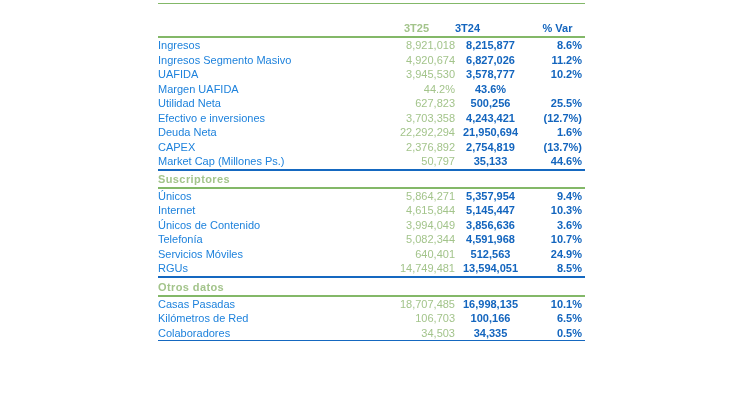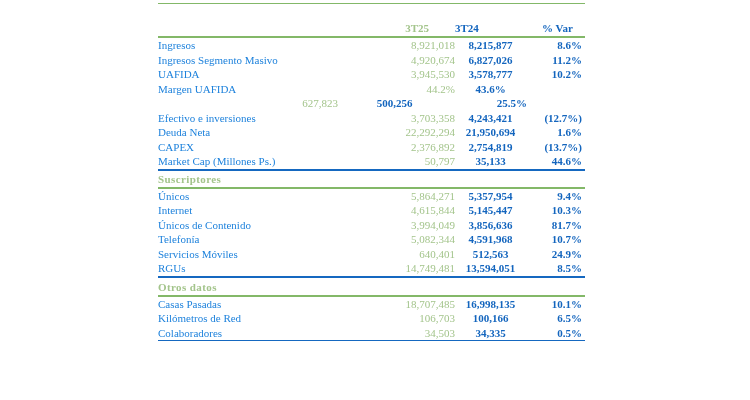--- a/index.html
+++ b/index.html
@@ -9,21 +9,20 @@
     width: 750px;
     height: 400px;
     font-family: "Liberation Sans", sans-serif;
     overflow: hidden;
   }
   .page {
     position: relative;
     width: 750px;
     height: 400px;
     background: #ffffff;
-    font-family: Liberation Serif, serif;
   }
   .fin-table {
     position: absolute;
     left: 158px;
     top: 0;
     width: 427px;
   }
   .rule { width: 100%; }
   .rule.top-green { height: 1px; margin-top: 3px; background: var(--green-line); }
   .rule.green { height: 2px; background: var(--green-line); }
@@ -105,20 +104,21 @@
   </div>
 
   <div class="row">
     <div class="cell label">Margen UAFIDA</div>
     <div class="cell v25">44.2%</div>
     <div class="cell v24">43.6%</div>
     <div class="cell var"></div>
   </div>
 
   <div class="row">
+    <div class="cell label">Utilidad Neta</div>
     <div class="cell v25">627,823</div>
     <div class="cell v24">500,256</div>
     <div class="cell var">25.5%</div>
   </div>
 
   <div class="row">
     <div class="cell label">Efectivo e inversiones</div>
     <div class="cell v25">3,703,358</div>
     <div class="cell v24">4,243,421</div>
     <div class="cell var">(12.7%)</div>
@@ -163,21 +163,21 @@
     <div class="cell label">Internet</div>
     <div class="cell v25">4,615,844</div>
     <div class="cell v24">5,145,447</div>
     <div class="cell var">10.3%</div>
   </div>
 
   <div class="row">
     <div class="cell label">Únicos de Contenido</div>
     <div class="cell v25">3,994,049</div>
     <div class="cell v24">3,856,636</div>
-    <div class="cell var">81.7%</div>
+    <div class="cell var">3.6%</div>
   </div>
 
   <div class="row">
     <div class="cell label">Telefonía</div>
     <div class="cell v25">5,082,344</div>
     <div class="cell v24">4,591,968</div>
     <div class="cell var">10.7%</div>
   </div>
 
   <div class="row">

